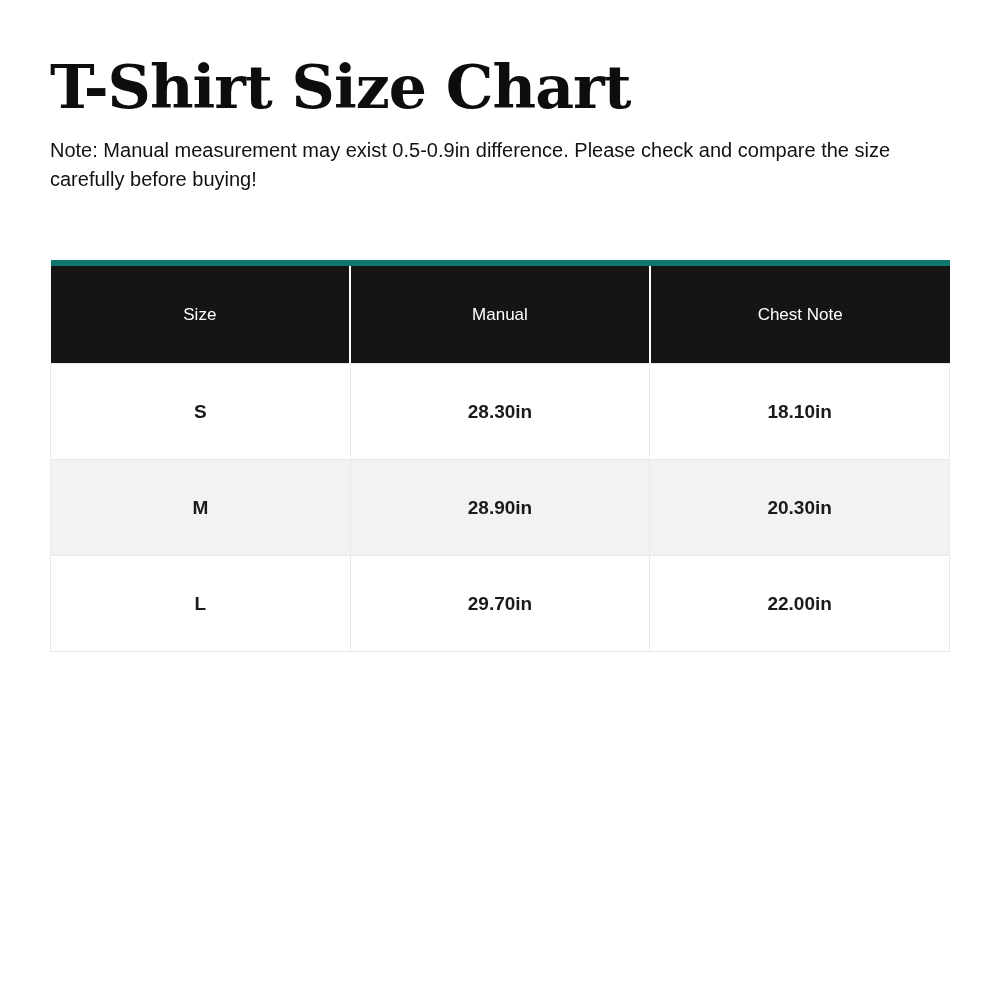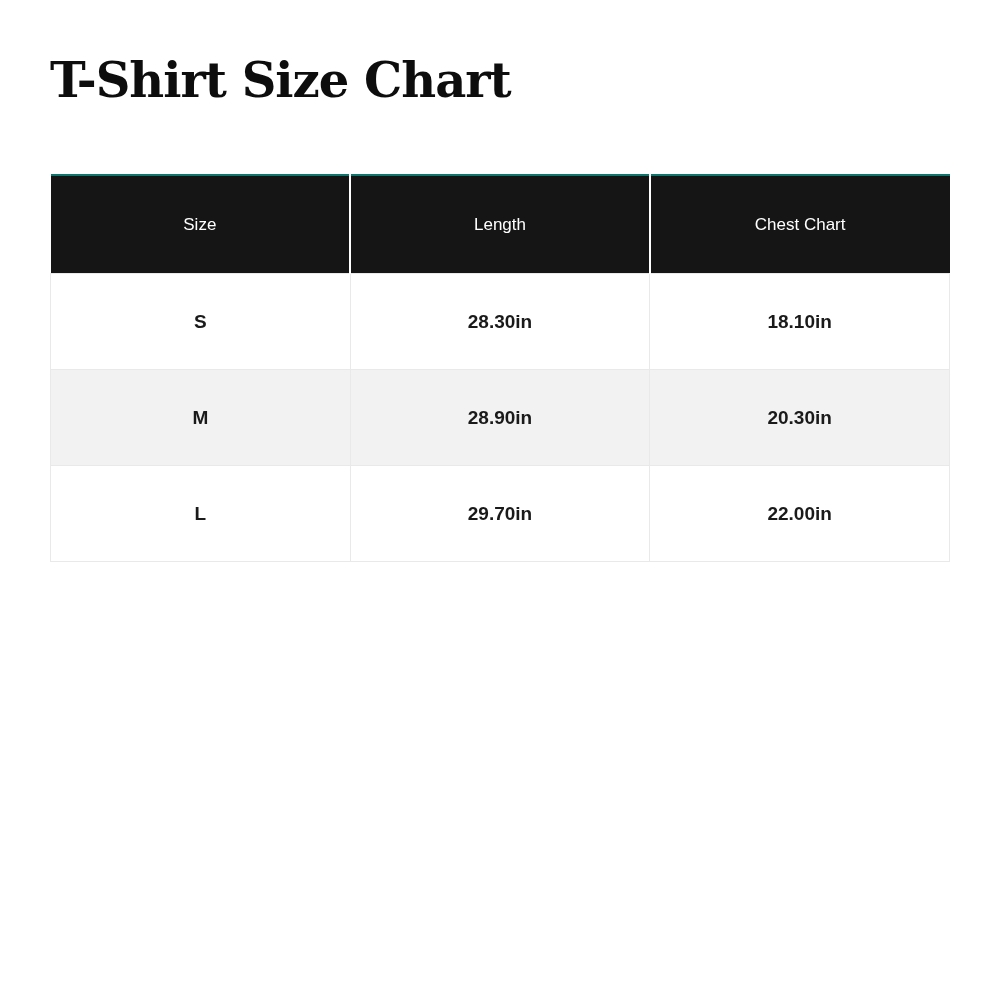--- a/index.html
+++ b/index.html
@@ -16,21 +16,21 @@
     box-sizing: border-box;
     width: 1000px;
     height: 1000px;
     padding: 52px 50px 0 50px;
     overflow: hidden;
   }
   .title {
     margin: 0;
     font-family: "DejaVu Serif", serif;
     font-weight: 700;
-    font-size: 48px;
+    font-size: 60px;
     line-height: 1.17;
     letter-spacing: -1px;
     color: #0d0d0d;
   }
   .note {
     margin: 14px 0 0 0;
     font-size: 20px;
     line-height: 1.45;
     color: #121212;
     max-width: 905px;
@@ -43,21 +43,21 @@
   }
   thead th {
     height: 95px;
     background: #151515;
     color: #ffffff;
     font-weight: 400;
     font-size: 17px;
     text-align: center;
     vertical-align: middle;
     border-right: 2px solid #ffffff;
-    border-top: 2px solid #0f766e;
+    border-top: 6px solid #0f766e;
   }
   thead th:last-child { border-right: none; }
   tbody td {
     height: 93px;
     text-align: center;
     vertical-align: middle;
     font-weight: 700;
     font-size: 19px;
     color: #1a1a1a;
     background: #ffffff;
@@ -65,27 +65,28 @@
   }
   tbody tr:nth-child(even) td { background: #f2f2f2; }
 </style>
 </head>
 <body>
 
 <div class="page">
 
   <h1 class="title">T-Shirt Size Chart</h1>
 
+  <p class="note">Note: Manual measurement may exist 0.5-0.9in difference. Please check and compare the size carefully before buying!</p>
 
   <table class="size-chart">
     <thead>
       <tr>
         <th>Size</th>
-        <th>Length</th>
-        <th>Chest Chart</th>
+        <th>Manual</th>
+        <th>Chest Note</th>
       </tr>
     </thead>
     <tbody>
       <tr>
         <td>S</td>
         <td>28.30in</td>
         <td>18.10in</td>
       </tr>
       <tr>
         <td>M</td>

